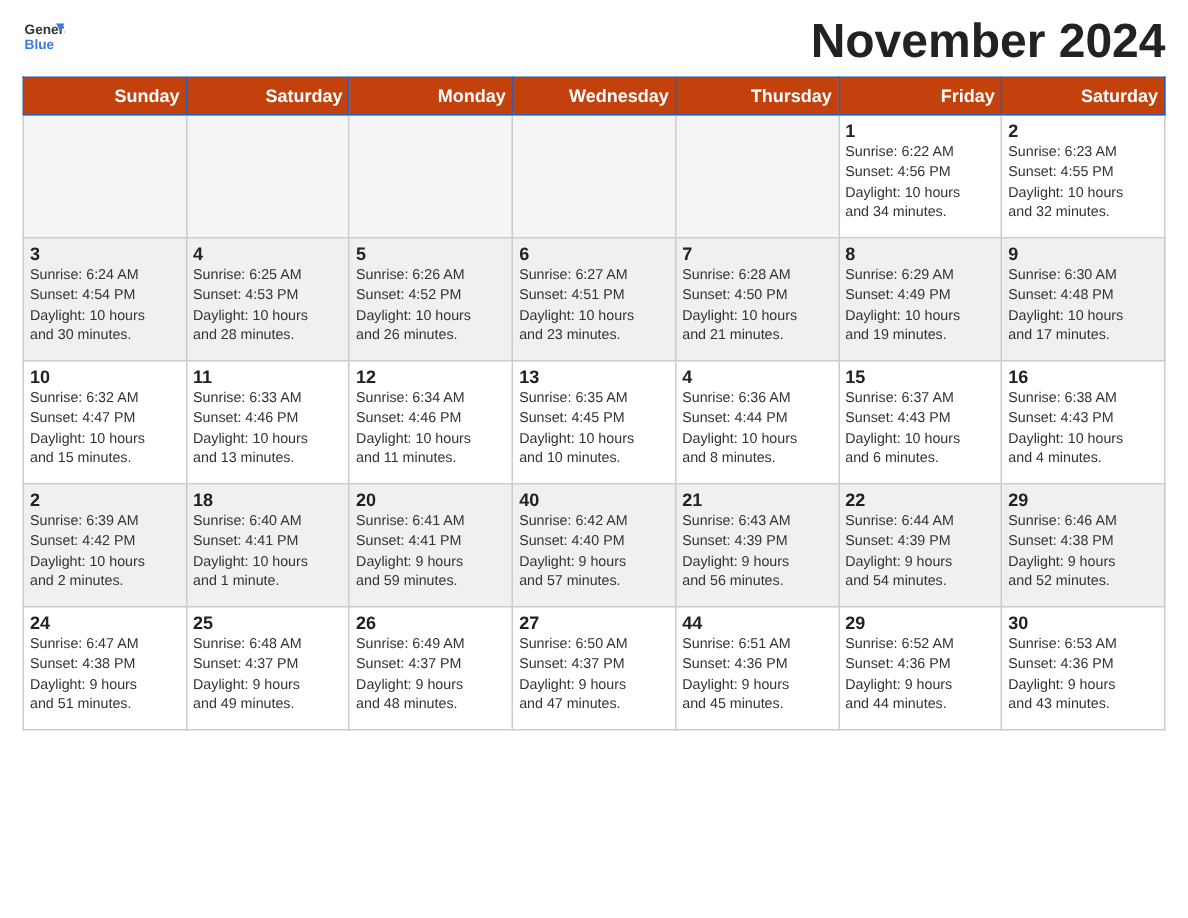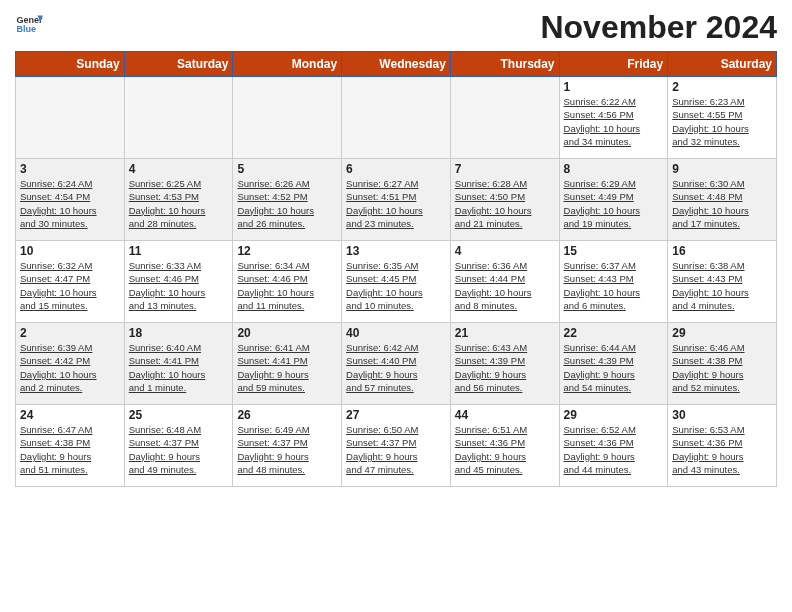--- a/index.html
+++ b/index.html
@@ -76,21 +76,20 @@
       font-size: 12px;
       font-weight: bold;
       color: #222;
       display: block;
       margin-bottom: 1px;
     }
     .day-info {
       font-size: 9.5px;
       color: #333;
       line-height: 1.4;
-      text-decoration: underline;
     }
   </style>
 </head>
 <body>
 
 <div class="container">
   <div class="header">
     <div class="logo">
       <svg class="logo-icon" viewBox="0 0 40 40">
         <text x="2" y="18" font-size="13" font-weight="bold" fill="#333" font-family="Arial">General</text>

